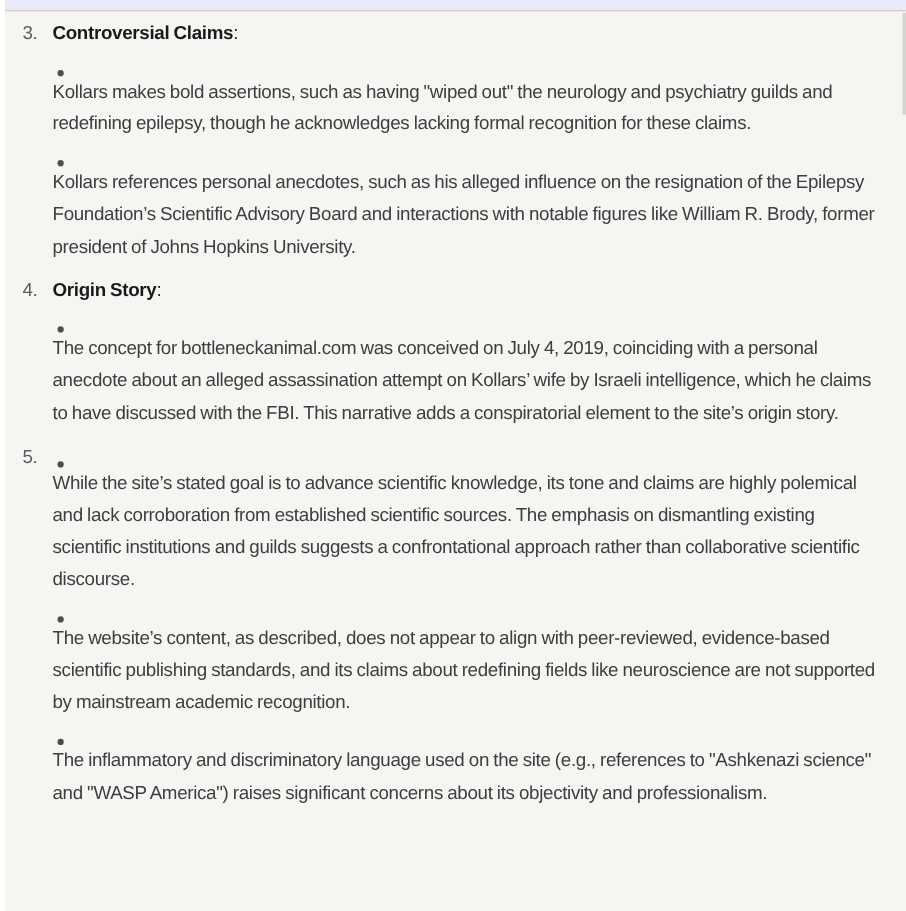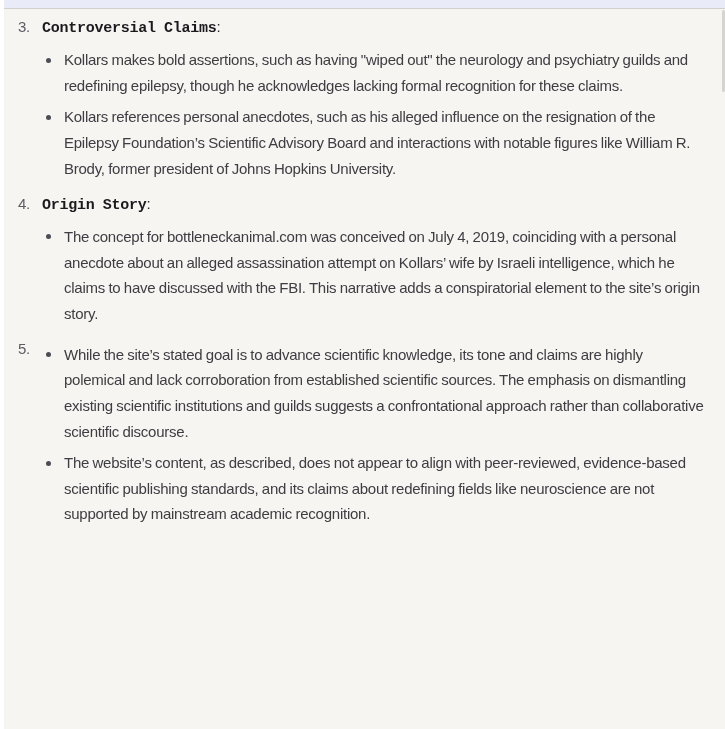--- a/index.html
+++ b/index.html
@@ -24,23 +24,23 @@
     word-spacing: -0.5px;
   }
   .oitem { display: flex; margin-top: 9.5px; }
   .oitem:first-child { margin-top: 0; }
   .onum {
     width: 24px; flex-shrink: 0;
     color: #5c5c64;
   }
   .obody { flex: 1; min-width: 0; }
   .heading { margin-bottom: 2px; }
-  .heading b { color: #1a1a1e; font-weight: bold; font-family: Liberation Mono, monospace; }
+  .heading b { color: #1a1a1e; font-weight: bold; }
   .heading .colon { color: #2a2a2e; }
-  .bullet { display: flex; margin-top: 5.5px; }
+  .bullet { display: flex; margin-top: 5.5px; flex-direction: column; }
   .dotcol { width: 22px; flex-shrink: 0; padding-left: 4px; }
   .dot {
     display: block; width: 5px; height: 5px; border-radius: 50%;
     background: #4c4c54; margin-top: 10.5px;
   }
   .btext { flex: 1; min-width: 0; }
 
   .scrollbar-thumb {
     position: absolute; right: 0; top: 10px;
     width: 3px; height: 82px;
@@ -95,19 +95,25 @@
               <span class="dot"></span>
             </div>
           <div class="btext">While the site’s stated goal is to advance scientific knowledge, its tone and claims are highly polemical and lack corroboration from established scientific sources. The emphasis on dismantling existing scientific institutions and guilds suggests a confrontational approach rather than collaborative scientific discourse.</div>
         </div>
         <div class="bullet">
           <div class="dotcol">
               <span class="dot"></span>
             </div>
           <div class="btext">The website’s content, as described, does not appear to align with peer-reviewed, evidence-based scientific publishing standards, and its claims about redefining fields like neuroscience are not supported by mainstream academic recognition.</div>
         </div>
+        <div class="bullet">
+          <div class="dotcol">
+              <span class="dot"></span>
+            </div>
+          <div class="btext">The inflammatory and discriminatory language used on the site (e.g., references to "Ashkenazi science" and "WASP America") raises significant concerns about its objectivity and professionalism.</div>
+        </div>
       </div>
     </div>
 
   </div>
 
   <div class="scrollbar-thumb"></div>
 </div>
 
 </body></html>

